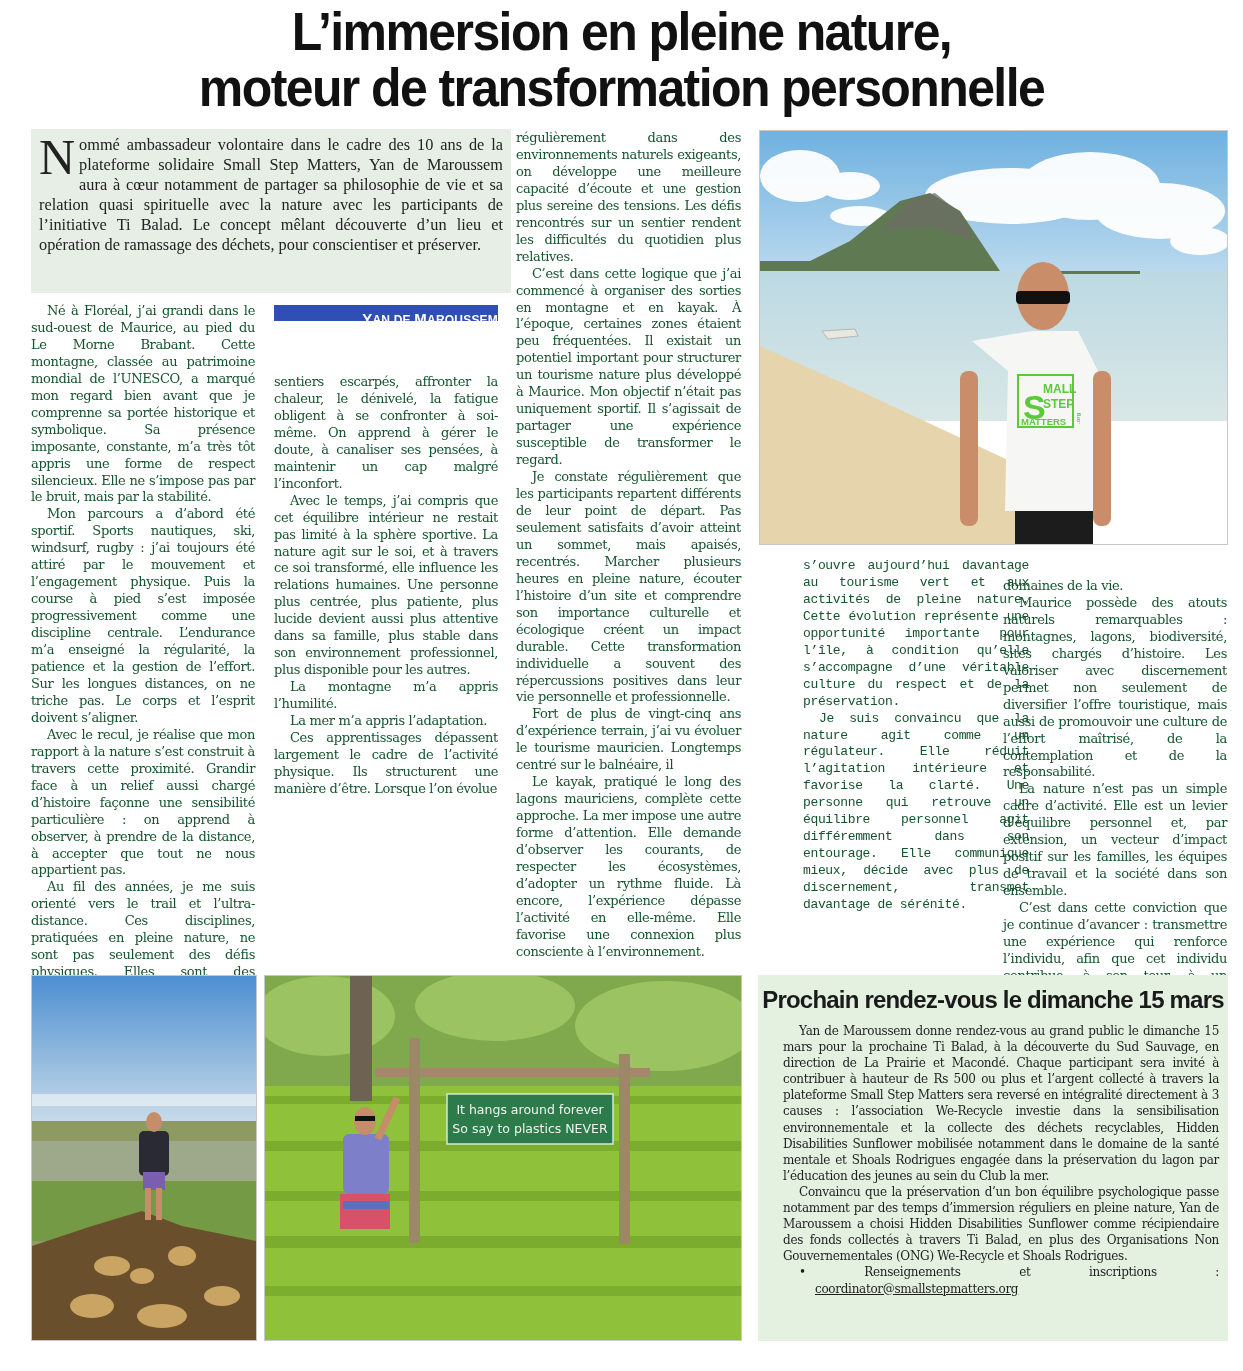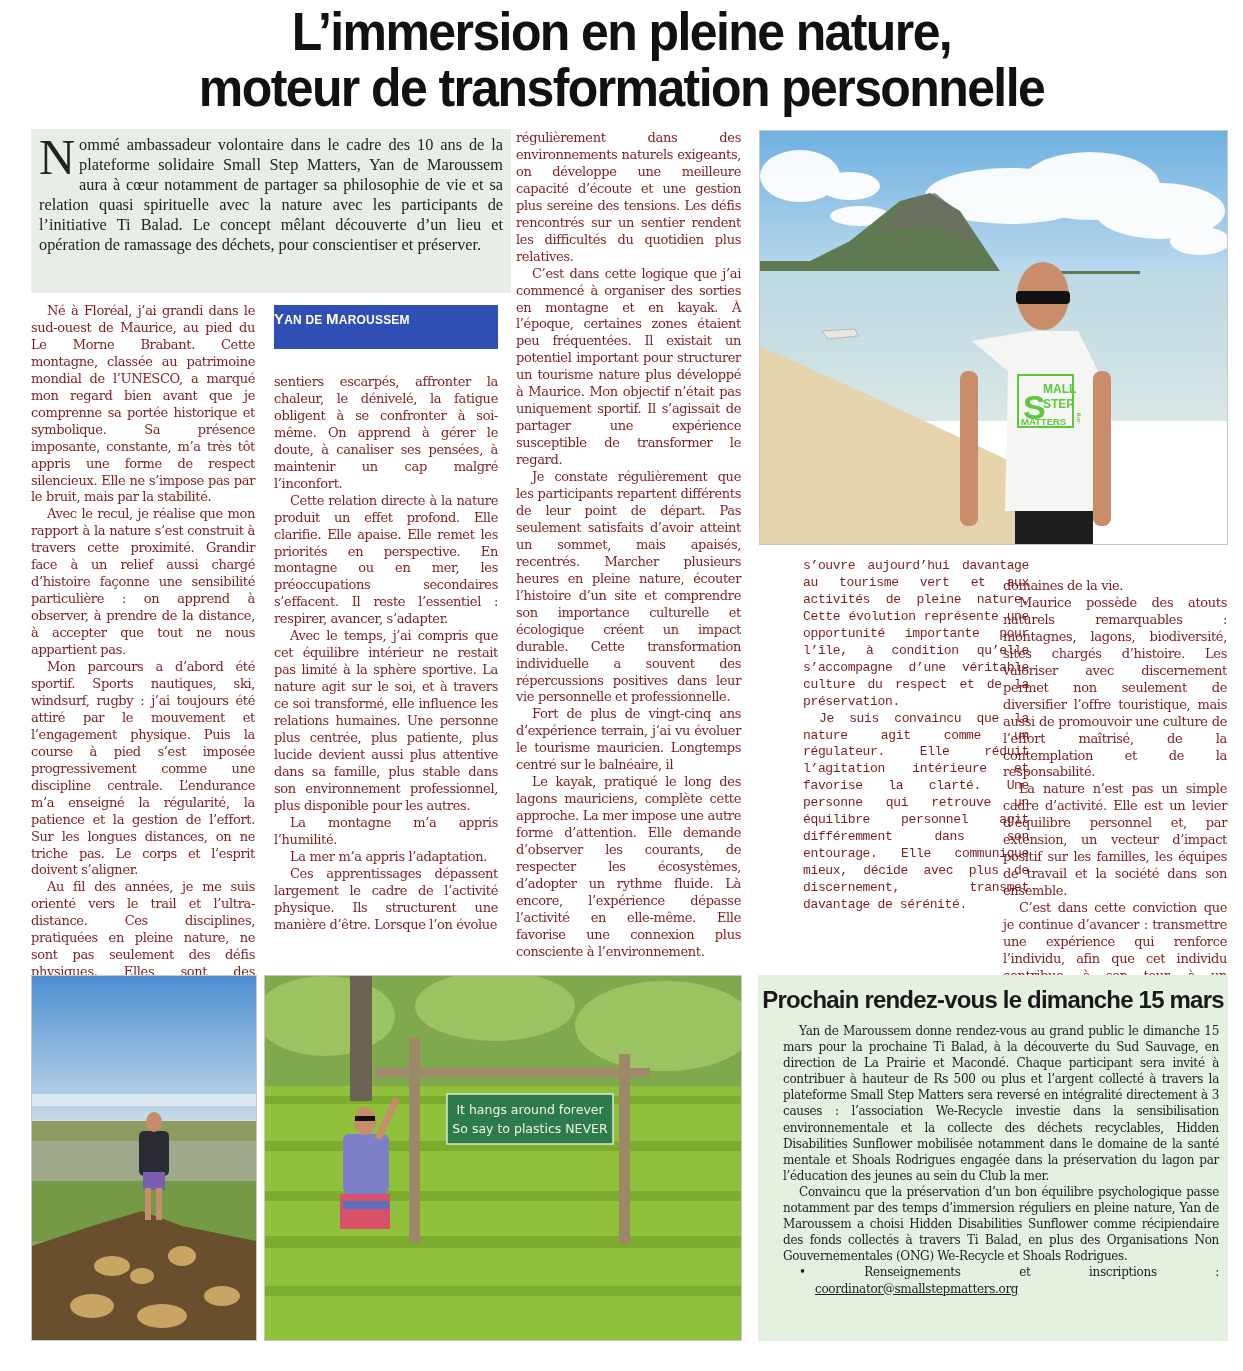--- a/index.html
+++ b/index.html
@@ -8,32 +8,32 @@
 
   #headline { left: 0; top: 8px; width: 1243px; text-align: center; font-family: "Liberation Sans", sans-serif;
     font-weight: 700; font-size: 50px; line-height: 52px; letter-spacing: -1.6px; color: #111; transform: scaleY(1.06); }
   #headline div { white-space: nowrap; }
 
   #chapo { left: 31px; top: 129px; width: 464px; height: 158px; background: #e7eee6; padding: 6px 8px 0 8px;
     font-family: "Liberation Serif", serif; font-size: 16.3px; line-height: 20.1px; text-align: justify; color: #222; }
   #chapo .dropcap { float: left; font-size: 50px; line-height: 40px; margin: 2px 4px 0 0; color: #222; }
 
   .col { font-family: "DejaVu Serif", serif; font-size: 13px; line-height: 16.95px; text-align: justify;
-    color: #7f1d1d; letter-spacing: -0.35px; hyphens: manual; }
+    color: #14532d; letter-spacing: -0.35px; hyphens: manual; }
   .col p { margin: 0; text-indent: 16px; }
   .col p.cont { text-indent: 0; }
 
   #col1 { left: 31px; top: 303px; width: 224px; }
   #col2 { left: 274px; top: 350px; width: 224px; margin-top: 24px; }
   #col3 { left: 516px; top: 130px; width: 225px; }
   #col4 { left: 803px; top: 558px; width: 226px; font-family: Liberation Mono, monospace; }
   #col5 { left: 1003px; top: 558px; width: 224px; margin-top: 20px; }
 
-  #byline { left: 274px; top: 305px; width: 224px; height: 44px; background: #2f4fb5; color: #fff;
-    font-family: "Liberation Sans", sans-serif; font-weight: 700; font-size: 15px; line-height: 28px; text-align: left; letter-spacing: 0.2px; }
+  #byline { left: 274px; top: 305px; width: 224px; height: 16px; background: #2f4fb5; color: #fff;
+    font-family: "Liberation Sans", sans-serif; font-weight: 700; font-size: 15px; line-height: 28px; text-align: right; letter-spacing: 0.2px; }
   #byline span.sc { font-size: 12px; }
 
   .photo { position: absolute; overflow: hidden; border: 1px solid #c8c8c8; }
   #photo-beach { left: 759px; top: 130px; width: 467px; height: 413px; }
   #photo-summit { left: 31px; top: 975px; width: 224px; height: 364px; }
   #photo-tea { left: 264px; top: 975px; width: 476px; height: 364px; }
   .photo svg { display: block; width: 100%; height: 100%; }
 
   #box { left: 758px; top: 975px; width: 470px; height: 366px; background: #e4f1e1; }
   #box-title { position: absolute; left: 0; top: 10px; width: 470px; text-align: center;
@@ -55,28 +55,27 @@
   <span class="dropcap">N</span>
   <span>ommé ambassadeur volontaire dans le cadre des 10 ans de la plateforme solidaire Small Step Matters, Yan de Maroussem aura à cœur notamment de partager sa philosophie de vie et sa relation quasi spirituelle avec la nature avec les participants de l’initiative Ti Balad. Le concept mêlant découverte d’un lieu et opération de ramassage des déchets, pour conscientiser et préserver.</span>
 </div>
 
 <div id="byline" class="abs">
   <span>Y</span><span class="sc">AN DE </span><span>M</span><span class="sc">AROUSSEM</span>
 </div>
 
 <div id="col1" class="abs col">
   <p>Né à Floréal, j’ai grandi dans le sud-ouest de Maurice, au pied du Le Morne Brabant. Cette montagne, classée au patrimoine mondial de l’UNESCO, a marqué mon regard bien avant que je comprenne sa portée historique et symbolique. Sa présence imposante, constante, m’a très tôt appris une forme de respect silencieux. Elle ne s’impose pas par le bruit, mais par la stabilité.</p>
+  <p>Mon parcours a d’abord été sportif. Sports nautiques, ski, windsurf, rugby : j’ai toujours été attiré par le mouvement et l’engagement physique. Puis la course à pied s’est imposée progressivement comme une discipline centrale. L’endurance m’a enseigné la régularité, la patience et la gestion de l’effort. Sur les longues distances, on ne triche pas. Le corps et l’esprit doivent s’aligner.</p>
   <p>Avec le recul, je réalise que mon rapport à la nature s’est construit à travers cette proximité. Grandir face à un relief aussi chargé d’histoire façonne une sensibilité particulière : on apprend à observer, à prendre de la distance, à accepter que tout ne nous appartient pas.</p>
-  <p>Mon parcours a d’abord été sportif. Sports nautiques, ski, windsurf, rugby : j’ai toujours été attiré par le mouvement et l’engagement physique. Puis la course à pied s’est imposée progressivement comme une discipline centrale. L’endurance m’a enseigné la régularité, la patience et la gestion de l’effort. Sur les longues distances, on ne triche pas. Le corps et l’esprit doivent s’aligner.</p>
   <p>Au fil des années, je me suis orienté vers le trail et l’ultra-distance. Ces disciplines, pratiquées en pleine nature, ne sont pas seulement des défis physiques. Elles sont des expériences intérieures. Courir plusieurs heures sur des</p>
 </div>
 
 <div id="col2" class="abs col">
   <p class="cont">sentiers escarpés, affronter la chaleur, le dénivelé, la fatigue obligent à se confronter à soi-même. On apprend à gérer le doute, à canaliser ses pensées, à maintenir un cap malgré l’inconfort.</p>
-  <p>Cette relation directe à la nature produit un effet profond. Elle clarifie. Elle apaise. Elle remet les priorités en perspective. En montagne ou en mer, les préoccupations secondaires s’effacent. Il reste l’essentiel : respirer, avancer, s’adapter.</p>
   <p>Avec le temps, j’ai compris que cet équilibre intérieur ne restait pas limité à la sphère sportive. La nature agit sur le soi, et à travers ce soi transformé, elle influence les relations humaines. Une personne plus centrée, plus patiente, plus lucide devient aussi plus attentive dans sa famille, plus stable dans son environnement professionnel, plus disponible pour les autres.</p>
   <p>La montagne m’a appris l’humilité.</p>
   <p>La mer m’a appris l’adaptation.</p>
   <p>Ces apprentissages dépassent largement le cadre de l’activité physique. Ils structurent une manière d’être. Lorsque l’on évolue</p>
 </div>
 
 <div id="col3" class="abs col">
   <p class="cont">régulièrement dans des environnements naturels exigeants, on développe une meilleure capacité d’écoute et une gestion plus sereine des tensions. Les défis rencontrés sur un sentier rendent les difficultés du quotidien plus relatives.</p>
   <p>C’est dans cette logique que j’ai commencé à organiser des sorties en montagne et en kayak. À l’époque, certaines zones étaient peu fréquentées. Il existait un potentiel important pour structurer un tourisme nature plus développé à Maurice. Mon objectif n’était pas uniquement sportif. Il s’agissait de partager une expérience susceptible de transformer le regard.</p>
   <p>Je constate régulièrement que les participants repartent différents de leur point de départ. Pas seulement satisfaits d’avoir atteint un sommet, mais apaisés, recentrés. Marcher plusieurs heures en pleine nature, écouter l’histoire d’un site et comprendre son importance culturelle et écologique créent un impact durable. Cette transformation individuelle a souvent des répercussions positives dans leur vie personnelle et professionnelle.</p>

